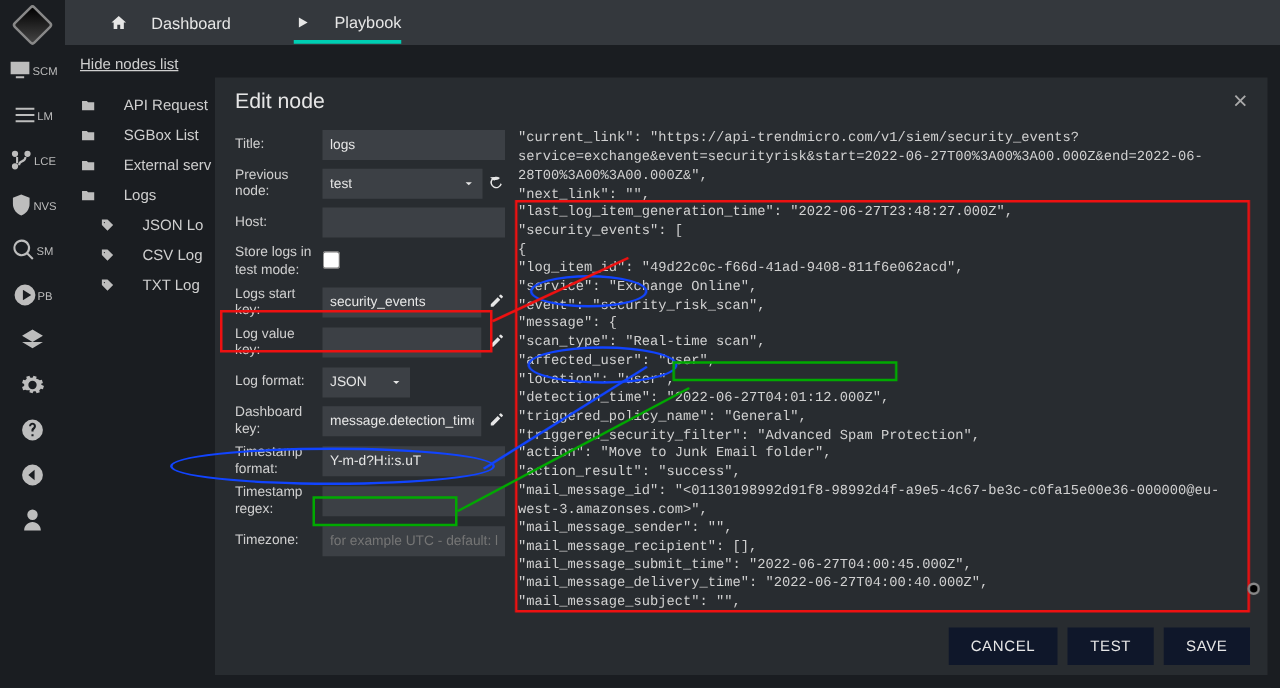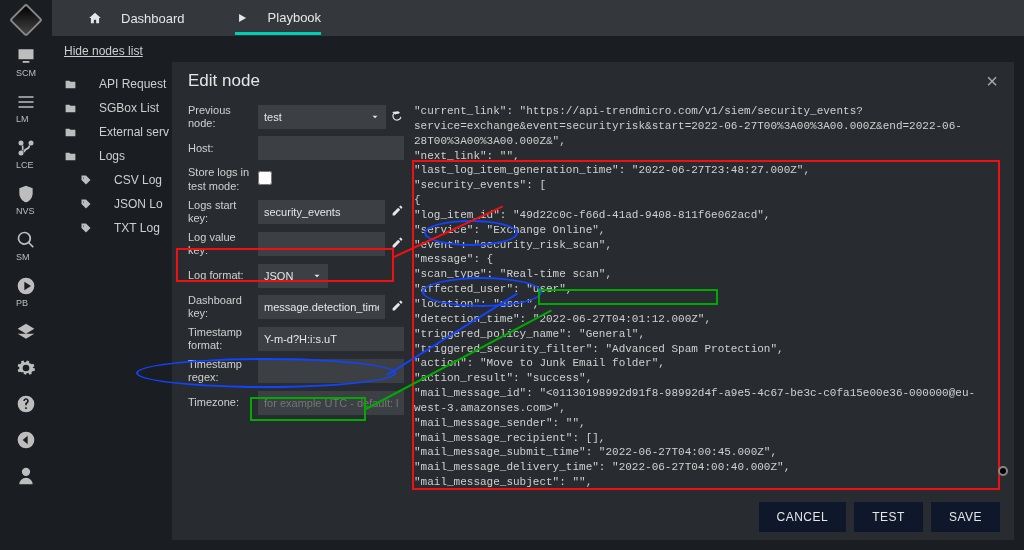--- a/index.html
+++ b/index.html
@@ -2,21 +2,21 @@
 <html><head>
 <meta charset="utf-8">
 <style>
   * { box-sizing: border-box; margin: 0; padding: 0; }
   html, body { width: 1024px; height: 550px; overflow: hidden; font-family: Arial, sans-serif; font-size: 12px; background: #1a1d21; color: #e6e6e6; }
   body { display: flex; }
 
   
   .rail { width: 52px; background: #1a1d21; display: flex; flex-direction: column; align-items: center; padding-top: 8px; gap: 14px; }
   .rail .logo { width: 24px; height: 24px; background: linear-gradient(135deg,#000 0%,#444 100%); transform: rotate(45deg); border: 2px solid #888; border-radius: 3px; }
-  .rail .item { display: flex; flex-direction: column; align-items: flex-start; color: #bdbdbd; font-size: 9px; cursor: pointer; }
+  .rail .item { display: flex; flex-direction: row; align-items: center; color: #bdbdbd; font-size: 9px; cursor: pointer; }
   .rail .item svg { width: 20px; height: 20px; fill: #bdbdbd; margin-bottom: 2px; }
 
   
   .topnav { position: absolute; left: 52px; right: 0; top: 0; height: 36px; background: #34383d; display: flex; align-items: center; padding-left: 36px; z-index: 1; }
   .topnav a { color: #e6e6e6; text-decoration: none; margin-right: 50px; display: flex; align-items: center; gap: 19px; font-size: 13px; }
   .topnav a.active { border-bottom: 3px solid #00cfb4; padding-bottom: 7px; margin-bottom: -9px; }
   .topnav svg { width: 14px; height: 14px; fill: #e6e6e6; }
 
   
   .tree { width: 130px; padding-top: 44px; padding-left: 12px; color: #cfcfcf; }
@@ -169,45 +169,49 @@
       <svg viewBox="0 0 24 24">
         <path d="M3 5h7l2 2h9v12H3z"></path>
       </svg>
       <span>Logs</span>
     </div>
   <div class="sub">
     <div class="group">
         <svg viewBox="0 0 24 24">
           <path d="M3 3h9l9 9-9 9-9-9zM7 7a1 1 0 100 2 1 1 0 000-2z"></path>
         </svg>
-        <span>CSV Log</span>
+        <span>JSON Lo</span>
       </div>
     <div class="group">
         <svg viewBox="0 0 24 24">
           <path d="M3 3h9l9 9-9 9-9-9zM7 7a1 1 0 100 2 1 1 0 000-2z"></path>
         </svg>
-        <span>JSON Lo</span>
+        <span>CSV Log</span>
       </div>
     <div class="group">
         <svg viewBox="0 0 24 24">
           <path d="M3 3h9l9 9-9 9-9-9zM7 7a1 1 0 100 2 1 1 0 000-2z"></path>
         </svg>
         <span>TXT Log</span>
       </div>
   </div>
 </div>
 
 <div class="modal">
   <div class="modal-head">
     <span>Edit node</span>
     <span class="close">×</span>
   </div>
   <div class="modal-body">
     <div class="form">
 
+      <div class="row">
+          <label>Title:</label>
+          <div class="control"><input type="text" value="logs" style=""></div>
+        </div>
 
       <div class="row">
           <label>Previous node:</label>
           <div class="control sel-wrap">
             <select><option>test</option></select>
             <svg class="caret" viewBox="0 0 24 24">
               <path d="M6 9l6 6 6-6z"></path>
             </svg>
           </div>
           <span class="refresh"><svg viewBox="0 0 24 24">

